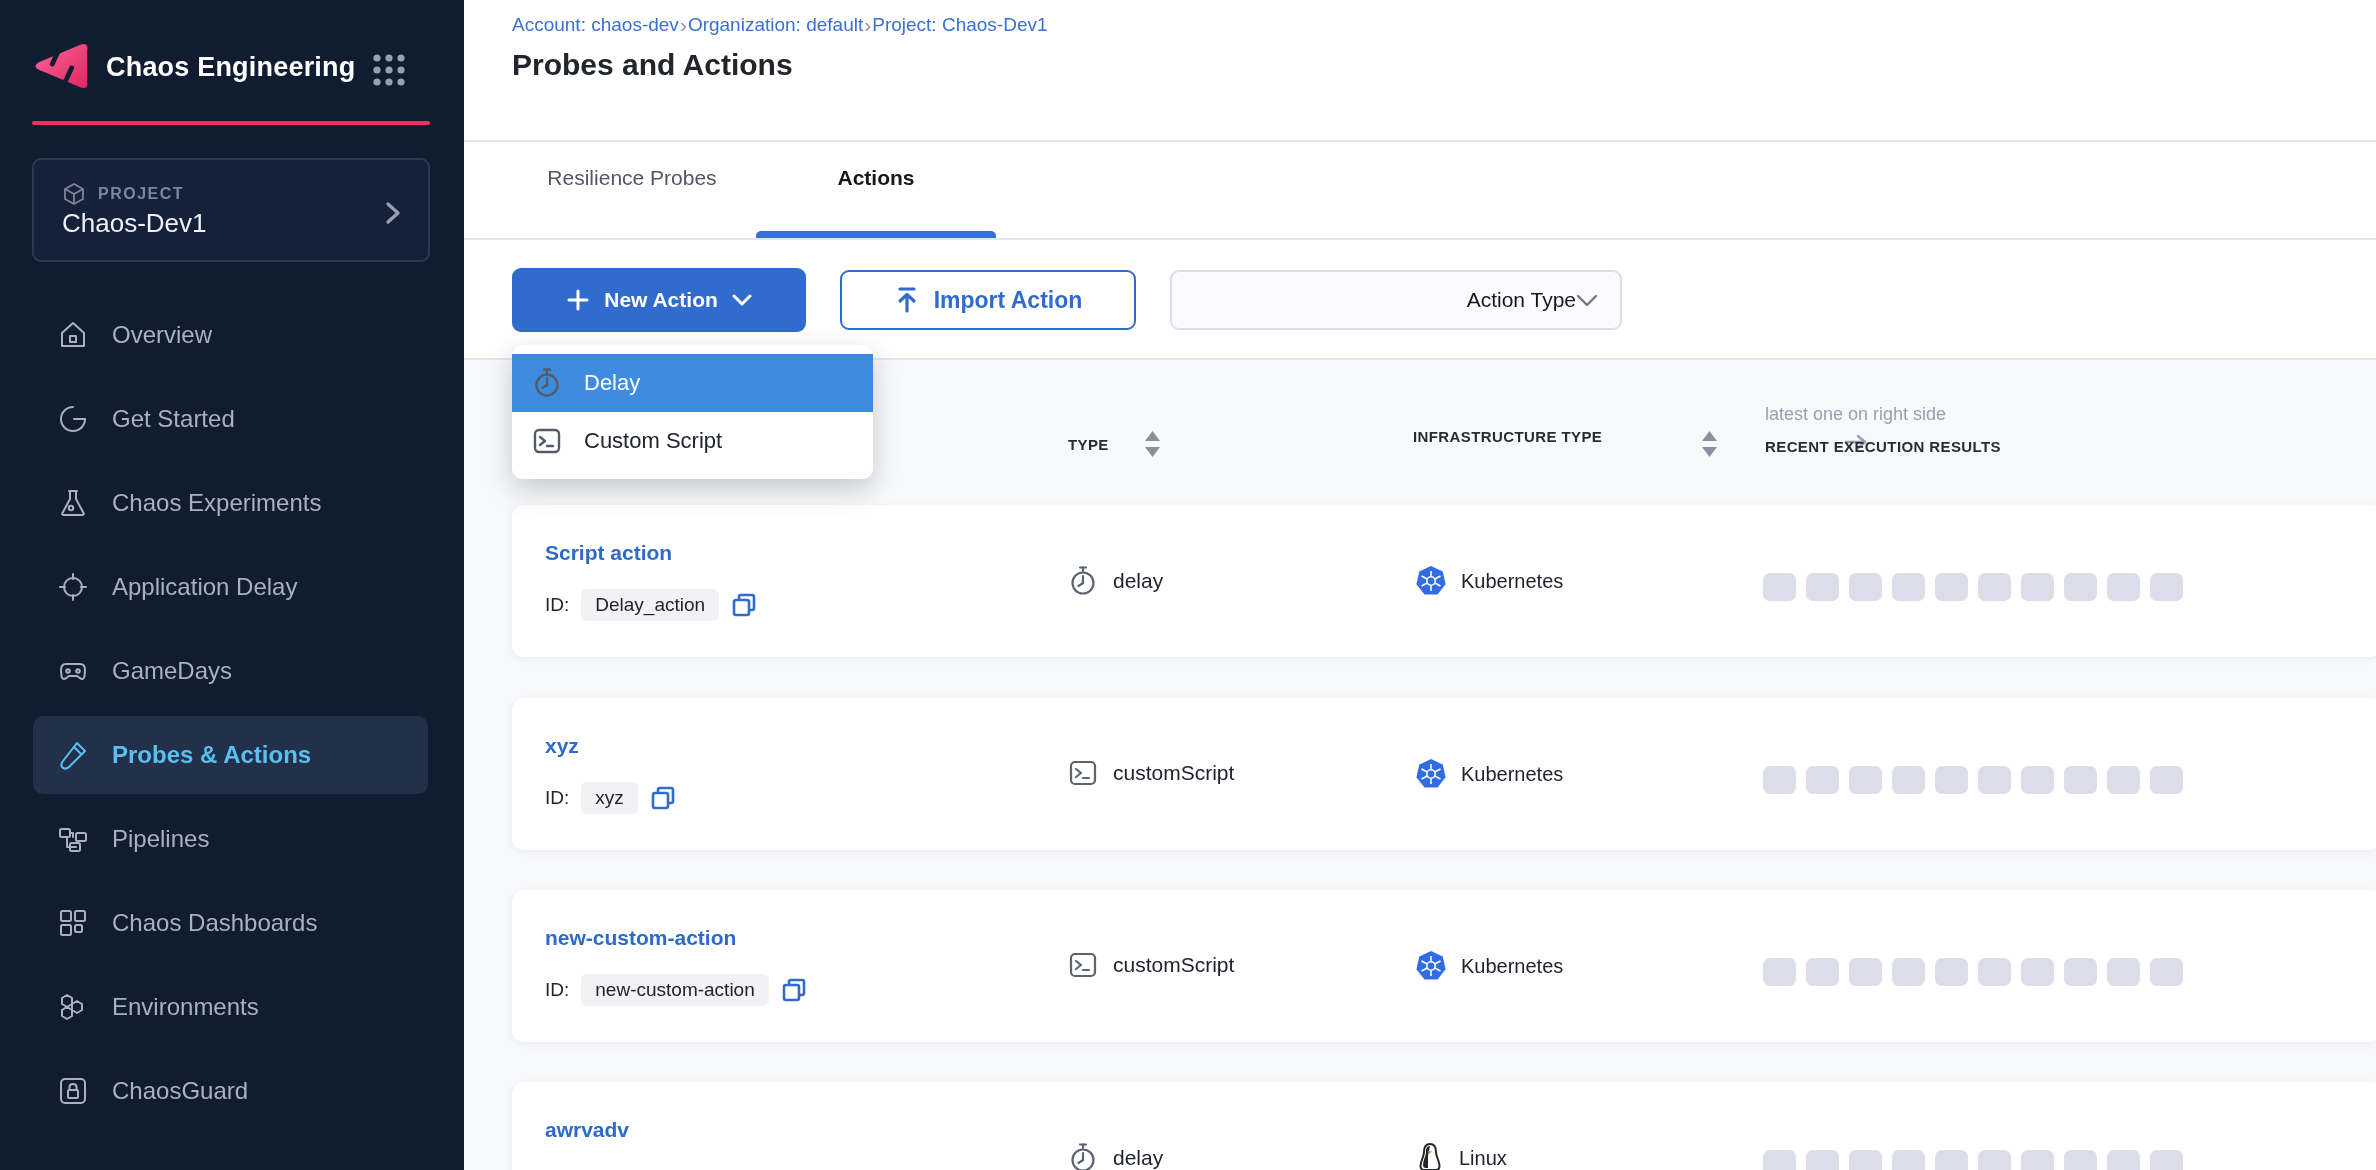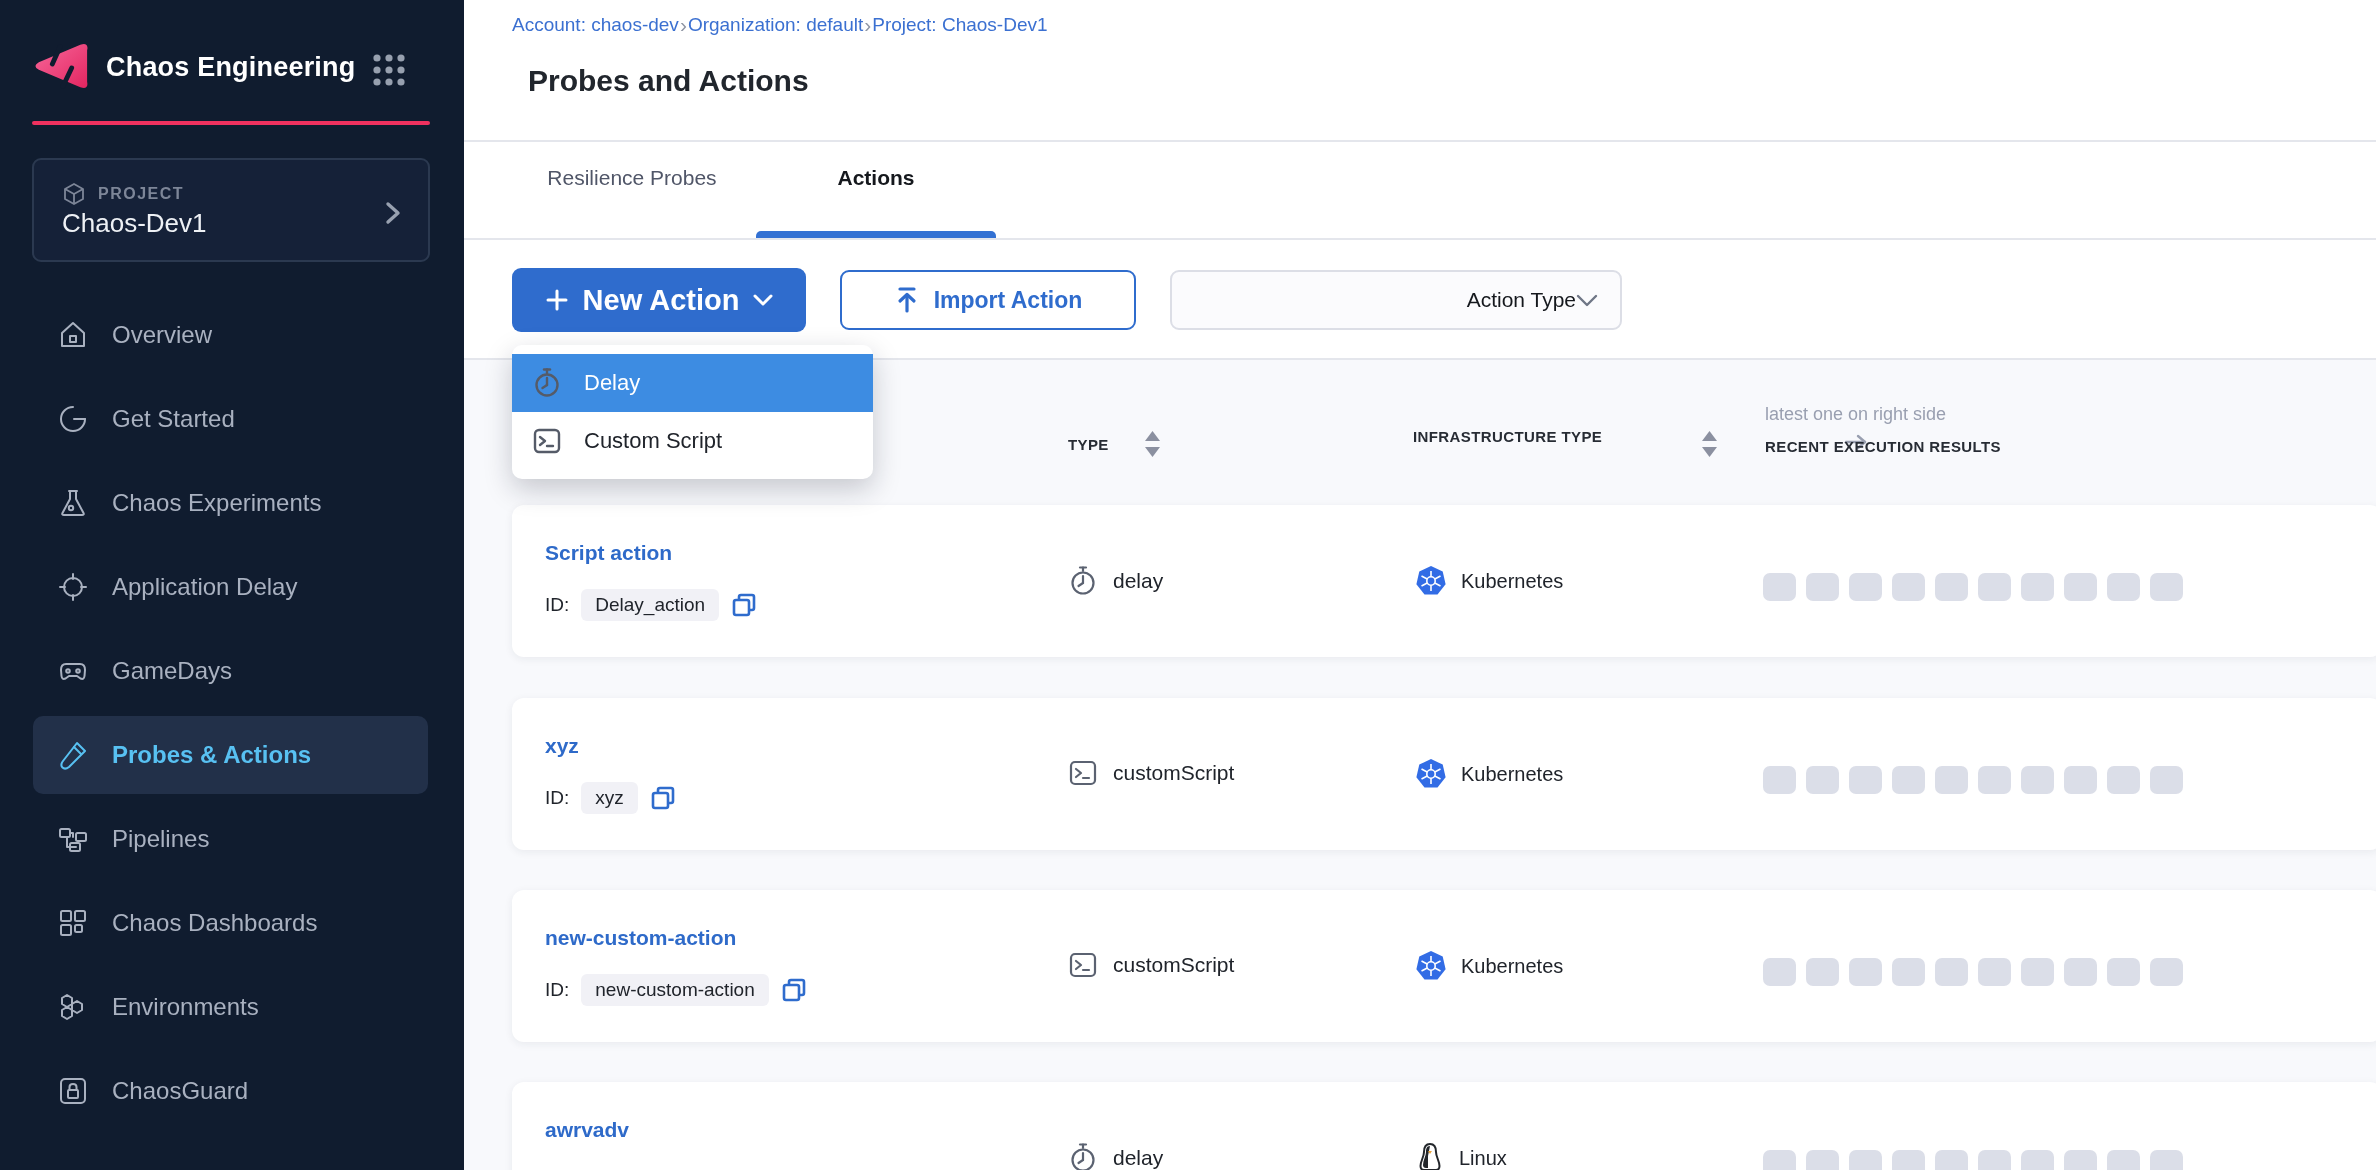--- a/index.html
+++ b/index.html
@@ -34,21 +34,21 @@
   .crumb{color:#3b70d1;cursor:pointer;}
   .crumb-sep{color:#8f96a4;font-size:21px;}
   .page-title{position:absolute;left:48px;top:48px;font-size:30px;font-weight:bold;color:#21262d;}
   .hline{position:absolute;left:0;right:0;height:2px;background:#e4e6ec;}
   .tab{position:absolute;top:166px;width:240px;text-align:center;font-size:21px;cursor:pointer;}
   .tab.inactive{left:48px;color:#505668;}
   .tab.active{left:292px;color:#15181d;font-weight:bold;}
   .tab-ind{position:absolute;left:292px;top:231px;width:240px;height:9px;background:#3371d3;border-radius:5px 5px 0 0;}
 
   .btn-new{position:absolute;left:48px;top:268px;width:294px;height:64px;background:#2f6ccd;border-radius:9px;
-           color:#fff;font-weight:bold;font-size:29px;display:flex;align-items:center;justify-content:center;gap:14px;cursor:pointer;}
+           color:#fff;font-weight:bold;font-size:21px;display:flex;align-items:center;justify-content:center;gap:14px;cursor:pointer;}
   .btn-import{position:absolute;left:376px;top:270px;width:296px;height:60px;box-sizing:border-box;background:#fff;
               border:2px solid #2f6ccd;border-radius:9px;color:#2f6ccd;font-weight:bold;font-size:23px;
               display:flex;align-items:center;justify-content:center;gap:14px;cursor:pointer;}
   .select-filter{position:absolute;left:706px;top:270px;width:452px;height:60px;box-sizing:border-box;background:#fbfbfd;
                  border:2px solid #dcdee6;border-radius:9px;display:flex;align-items:center;justify-content:flex-end;
                  padding:0 22px;font-size:21px;color:#15181d;cursor:pointer;}
 
   .table-area{position:absolute;left:0;right:0;top:360px;bottom:0;background:#f8f9fc;}
   .col-head{position:absolute;font-size:15px;font-weight:bold;color:#272c34;letter-spacing:.4px;}
   .sort-ic{position:absolute;cursor:pointer;}
@@ -225,21 +225,21 @@
 
   <main class="main">
 
     <div class="breadcrumb">
       <span class="crumb">Account: chaos-dev</span>
       <span class="crumb-sep">›</span>
       <span class="crumb">Organization: default</span>
       <span class="crumb-sep">›</span>
       <span class="crumb">Project: Chaos-Dev1</span>
     </div>
-    <h1 class="page-title" style="margin:16px">Probes and Actions</h1>
+    <h1 class="page-title" style="margin:0">Probes and Actions</h1>
 
     <div class="hline" style="top:140px"></div>
 
     <div class="tab inactive">Resilience Probes</div>
     <div class="tab active">Actions</div>
     <div class="tab-ind"></div>
     <div class="hline" style="top:238px"></div>
 
     <div class="btn-new">
       <svg width="24" height="24" viewBox="0 0 24 24" stroke="#fff" stroke-width="3" stroke-linecap="round">

